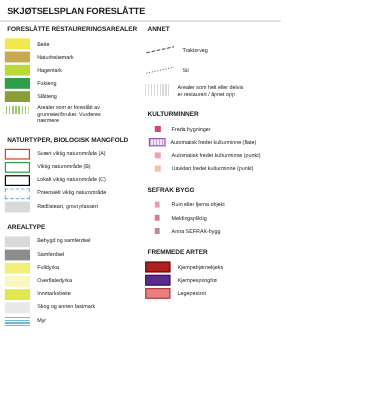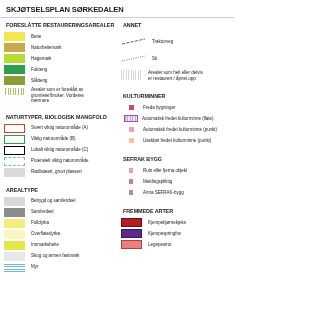--- a/index.html
+++ b/index.html
@@ -105,21 +105,21 @@
     width:26px;height:9px;flex:0 0 26px;
     margin-right:5px;position:relative;
   }
   .sym-line svg{display:block;}
 </style>
 </head>
 <body>
 
 <div id="map-legend-sheet">
 
-  <div class="legend-title">SKJØTSELSPLAN SØRKEDALEN</div>
+  <div class="legend-title">SKJØTSELSPLAN FORESLÅTTE</div>
   <div class="title-rule"></div>
 
   <div class="col col-left">
 
     <div class="section">
       <div class="section-title">FORESLÅTTE RESTAURERINGSAREALER</div>
 
       <div class="legend-row">
         <div class="swatch" style="background:#f2e84e"></div>
         <div class="lbl">Beite</div>

